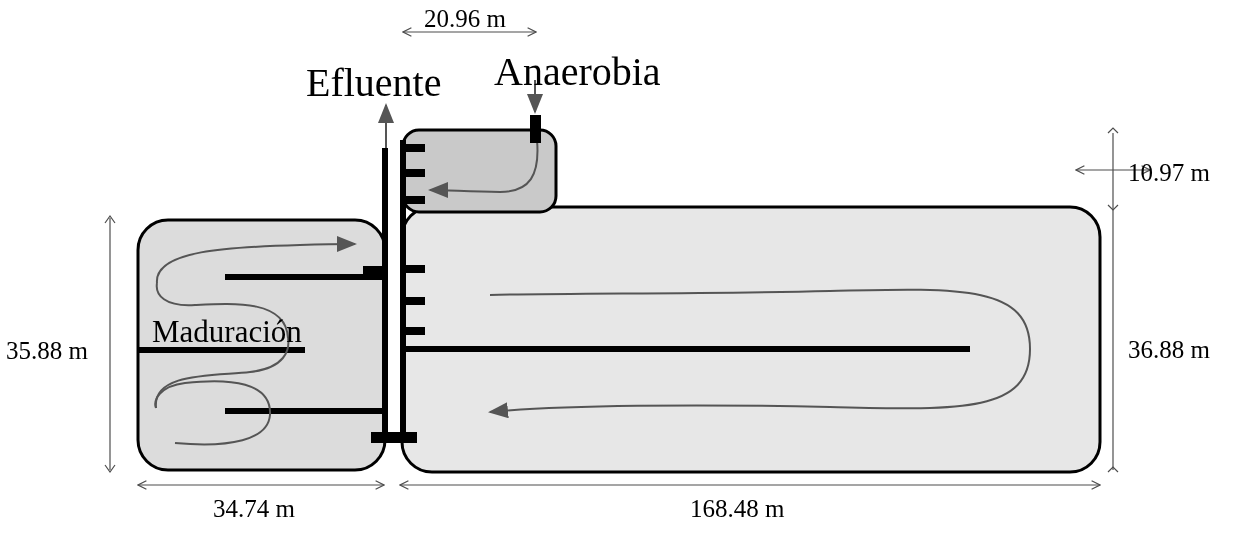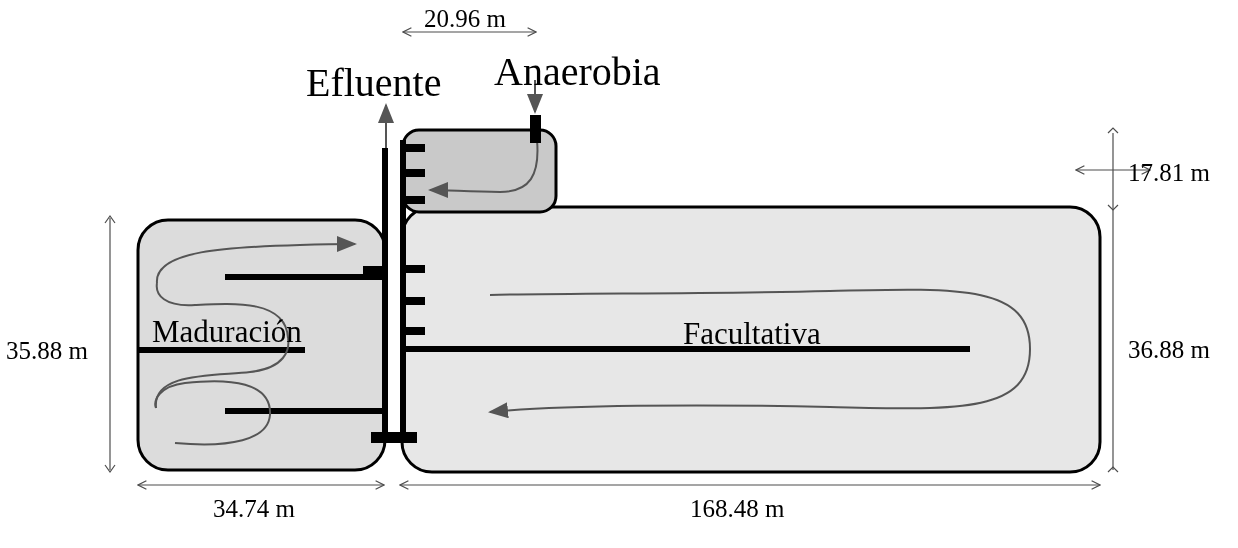--- a/index.html
+++ b/index.html
@@ -104,23 +104,22 @@
 
   <div class="lbl dim" style="left:424px;top:6px;">20.96 m</div>
 
   <div class="lbl flowlbl" style="left:306px;top:63px;">Efluente</div>
 
   <div class="lbl flowlbl" style="left:494px;top:52px;">Anaerobia</div>
 
 
   <div class="lbl pondlbl" style="left:152px;top:316px;">Maduración</div>
 
-  <div class="lbl pondlbl" style="left:683px;top:318px;">Facultativa</div>
 
-  <div class="lbl dim" style="left:1128px;top:160px;">17.81 m</div>
+  <div class="lbl dim" style="left:1128px;top:160px;">10.97 m</div>
 
   <div class="lbl dim" style="left:6px;top:338px;">35.88 m</div>
 
   <div class="lbl dim" style="left:1128px;top:337px;">36.88 m</div>
 
   <div class="lbl dim" style="left:213px;top:496px;">34.74 m</div>
 
   <div class="lbl dim" style="left:690px;top:496px;">168.48 m</div>
 
 </div>

